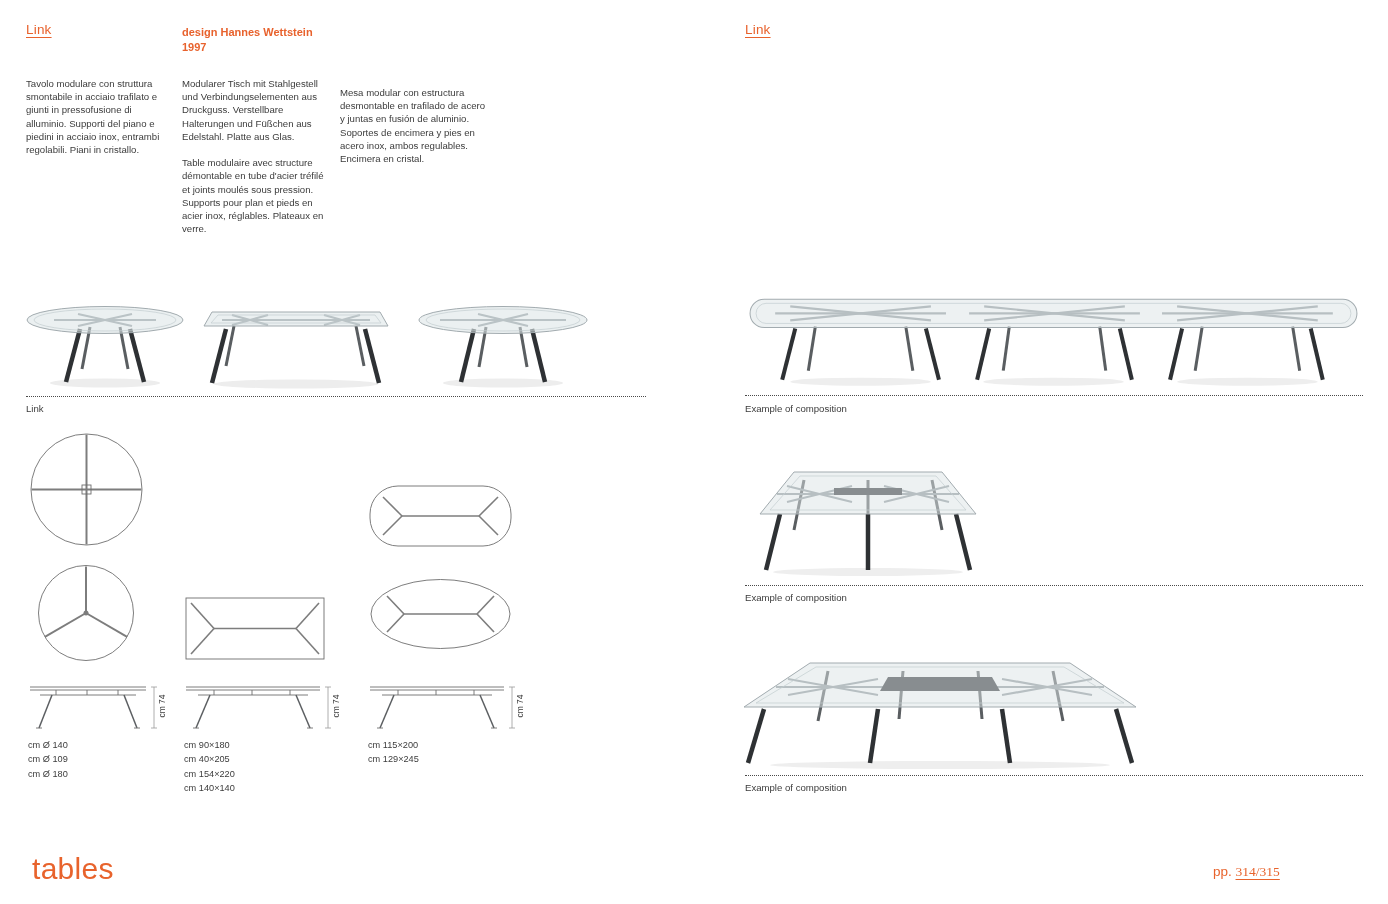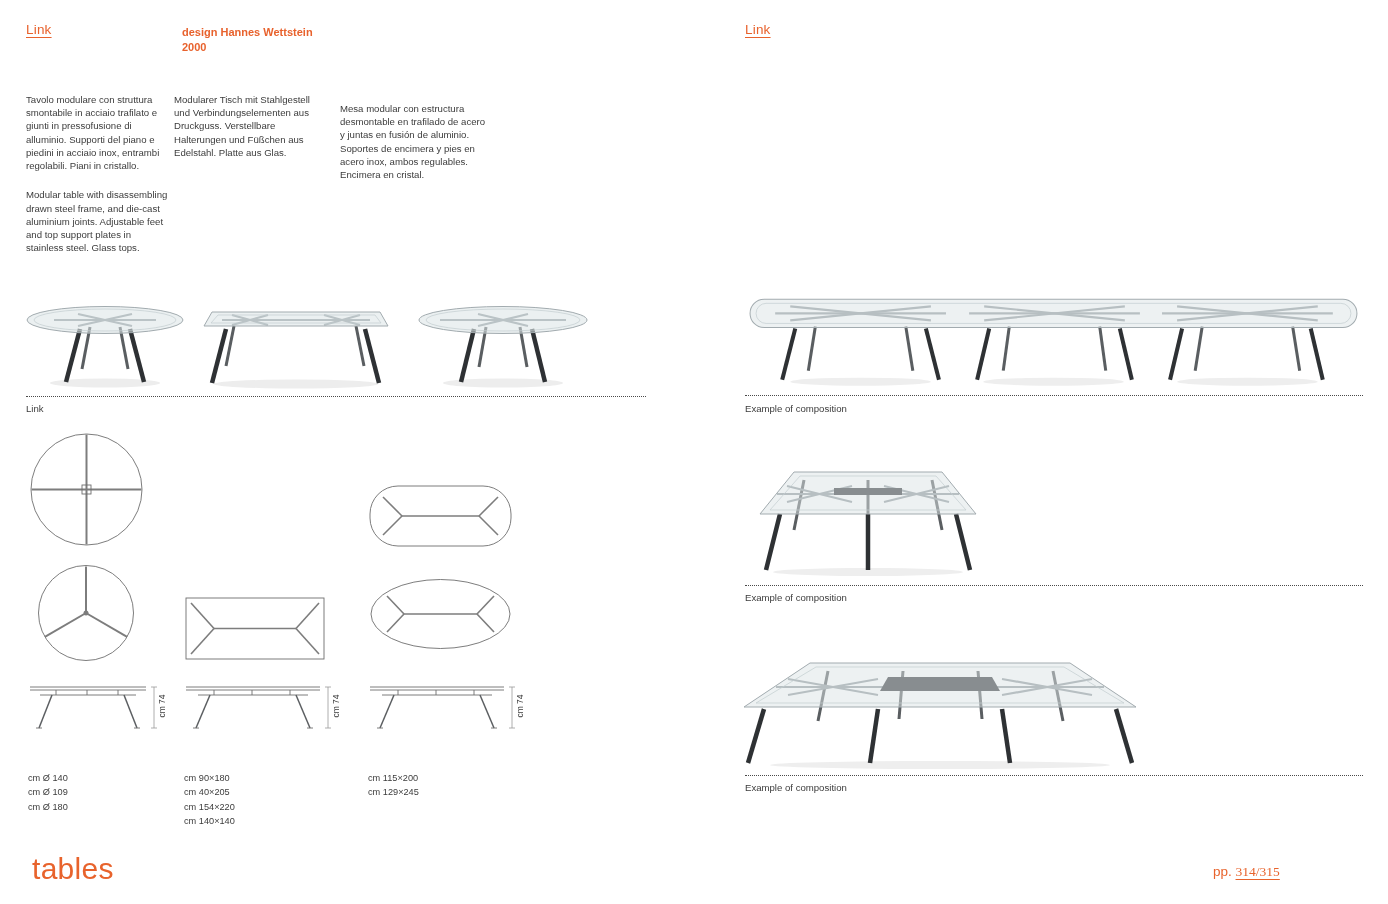--- a/index.html
+++ b/index.html
@@ -2,49 +2,49 @@
 <html><head>
 <meta charset="utf-8">
 <style>
   * { margin:0; padding:0; box-sizing:border-box; }
   html,body { width:1388px; height:904px; background:#ffffff; }
   body { font-family:"Liberation Sans", sans-serif; color:#3c3c3c; position:relative; overflow:hidden; }
   .abs { position:absolute; }
   .h-link { font-size:13.5px; color:#e8622d; text-decoration:underline; text-underline-offset:3px; letter-spacing:.2px; cursor:pointer; }
   .credit { font-size:11px; font-weight:bold; color:#e8622d; line-height:1.4; }
   .desc { font-size:9.6px; line-height:1.38; color:#3c3c3c; }
-  .desc p { margin:16px 0 13px 0; }
+  .desc p { margin:0 0 13px 0; }
   .dotted { height:0; border-top:1.5px dotted #4a4a4a; }
   .cap { font-size:9.6px; color:#3c3c3c; }
-  .dims { font-size:9.2px; line-height:1.55; color:#3c3c3c;margin-top:33px; }
+  .dims { font-size:9.2px; line-height:1.55; color:#3c3c3c; }
   .vdim { font-size:8.5px; color:#3c3c3c; width:44px; height:12px; text-align:center; transform:rotate(-90deg); }
   .big-title { font-size:30px; color:#e8632c; letter-spacing:.3px; }
   .pagenum { font-size:13.5px; color:#e8632c; }
   .pagenum .pg-underline { text-decoration:underline; text-underline-offset:3px; cursor:pointer; color:#e8632c;font-family:Liberation Serif, serif; }
   svg { display:block; }
 </style>
 </head>
 <body>
 
 <a class="abs h-link" style="left:26px;top:22px">Link</a>
 
 <div class="abs credit" style="left:182px;top:25px">
   <div>design Hannes Wettstein</div>
-  <div>2000</div>
+  <div>1997</div>
 </div>
 
 <a class="abs h-link" style="left:745px;top:22px">Link</a>
 
 <div class="abs desc" style="left:26px;top:77px;width:142px">
   <p>Tavolo modulare con struttura smontabile in acciaio trafilato e giunti in pressofusione di alluminio. Supporti del piano e piedini in acciaio inox, entrambi regolabili. Piani in cristallo.</p>
-  <p>Modular table with disassembling drawn steel frame, and die-cast aluminium joints. Adjustable feet and top support plates in stainless steel. Glass tops.</p>
-</div>
-
-<div class="abs desc" style="left:174px;top:77px;width:144px">
+</div>
+
+<div class="abs desc" style="left:182px;top:77px;width:144px">
   <p>Modularer Tisch mit Stahlgestell und Verbindungselementen aus Druckguss. Verstellbare Halterungen und Füßchen aus Edelstahl. Platte aus Glas.</p>
+  <p>Table modulaire avec structure démontable en tube d'acier tréfilé et joints moulés sous pression. Supports pour plan et pieds en acier inox, réglables. Plateaux en verre.</p>
 </div>
 
 <div class="abs desc" style="left:340px;top:86px;width:148px">
   <p>Mesa modular con estructura desmontable en trafilado de acero y juntas en fusión de aluminio. Soportes de encimera y pies en acero inox, ambos regulables. Encimera en cristal.</p>
 </div>
 
 <div class="abs" style="left:24px;top:303px">
   <svg width="162" height="88" viewBox="0 0 162 88">
     <ellipse cx="81" cy="80" rx="55" ry="4.5" fill="#ededed"></ellipse>
     <path d="M66,24 L58,66" stroke="#5a5e61" stroke-width="3" fill="none"></path>

